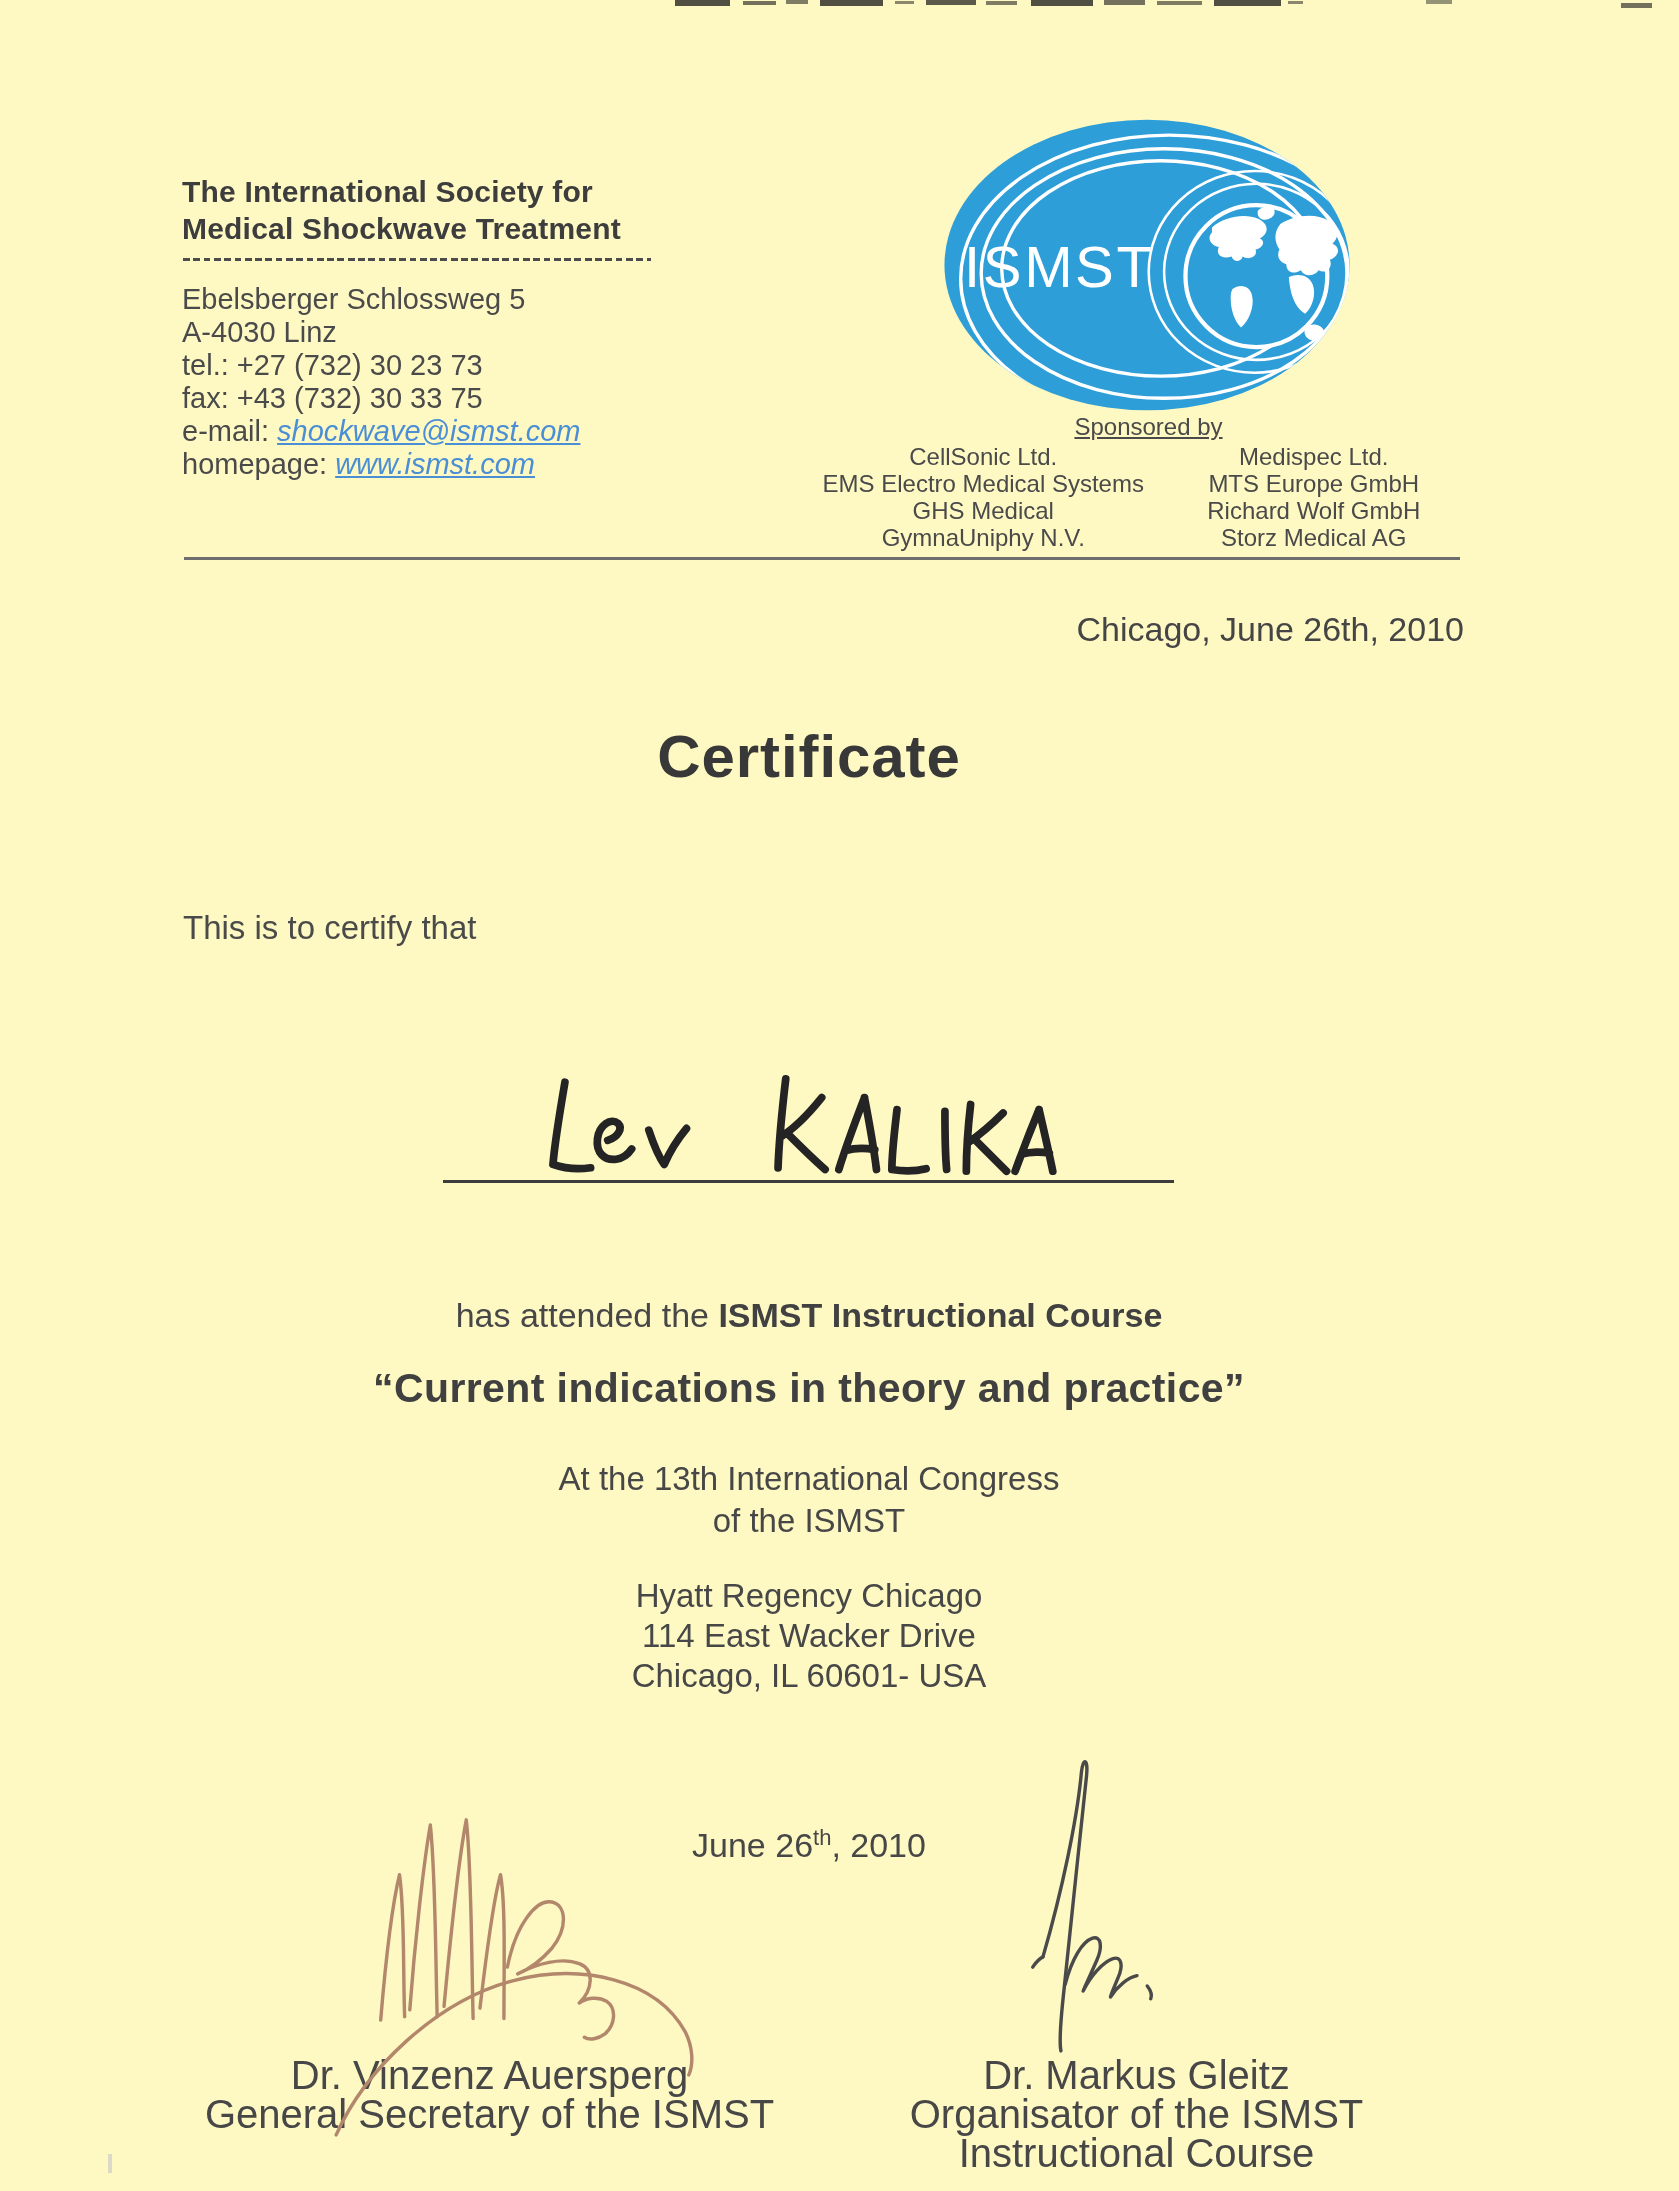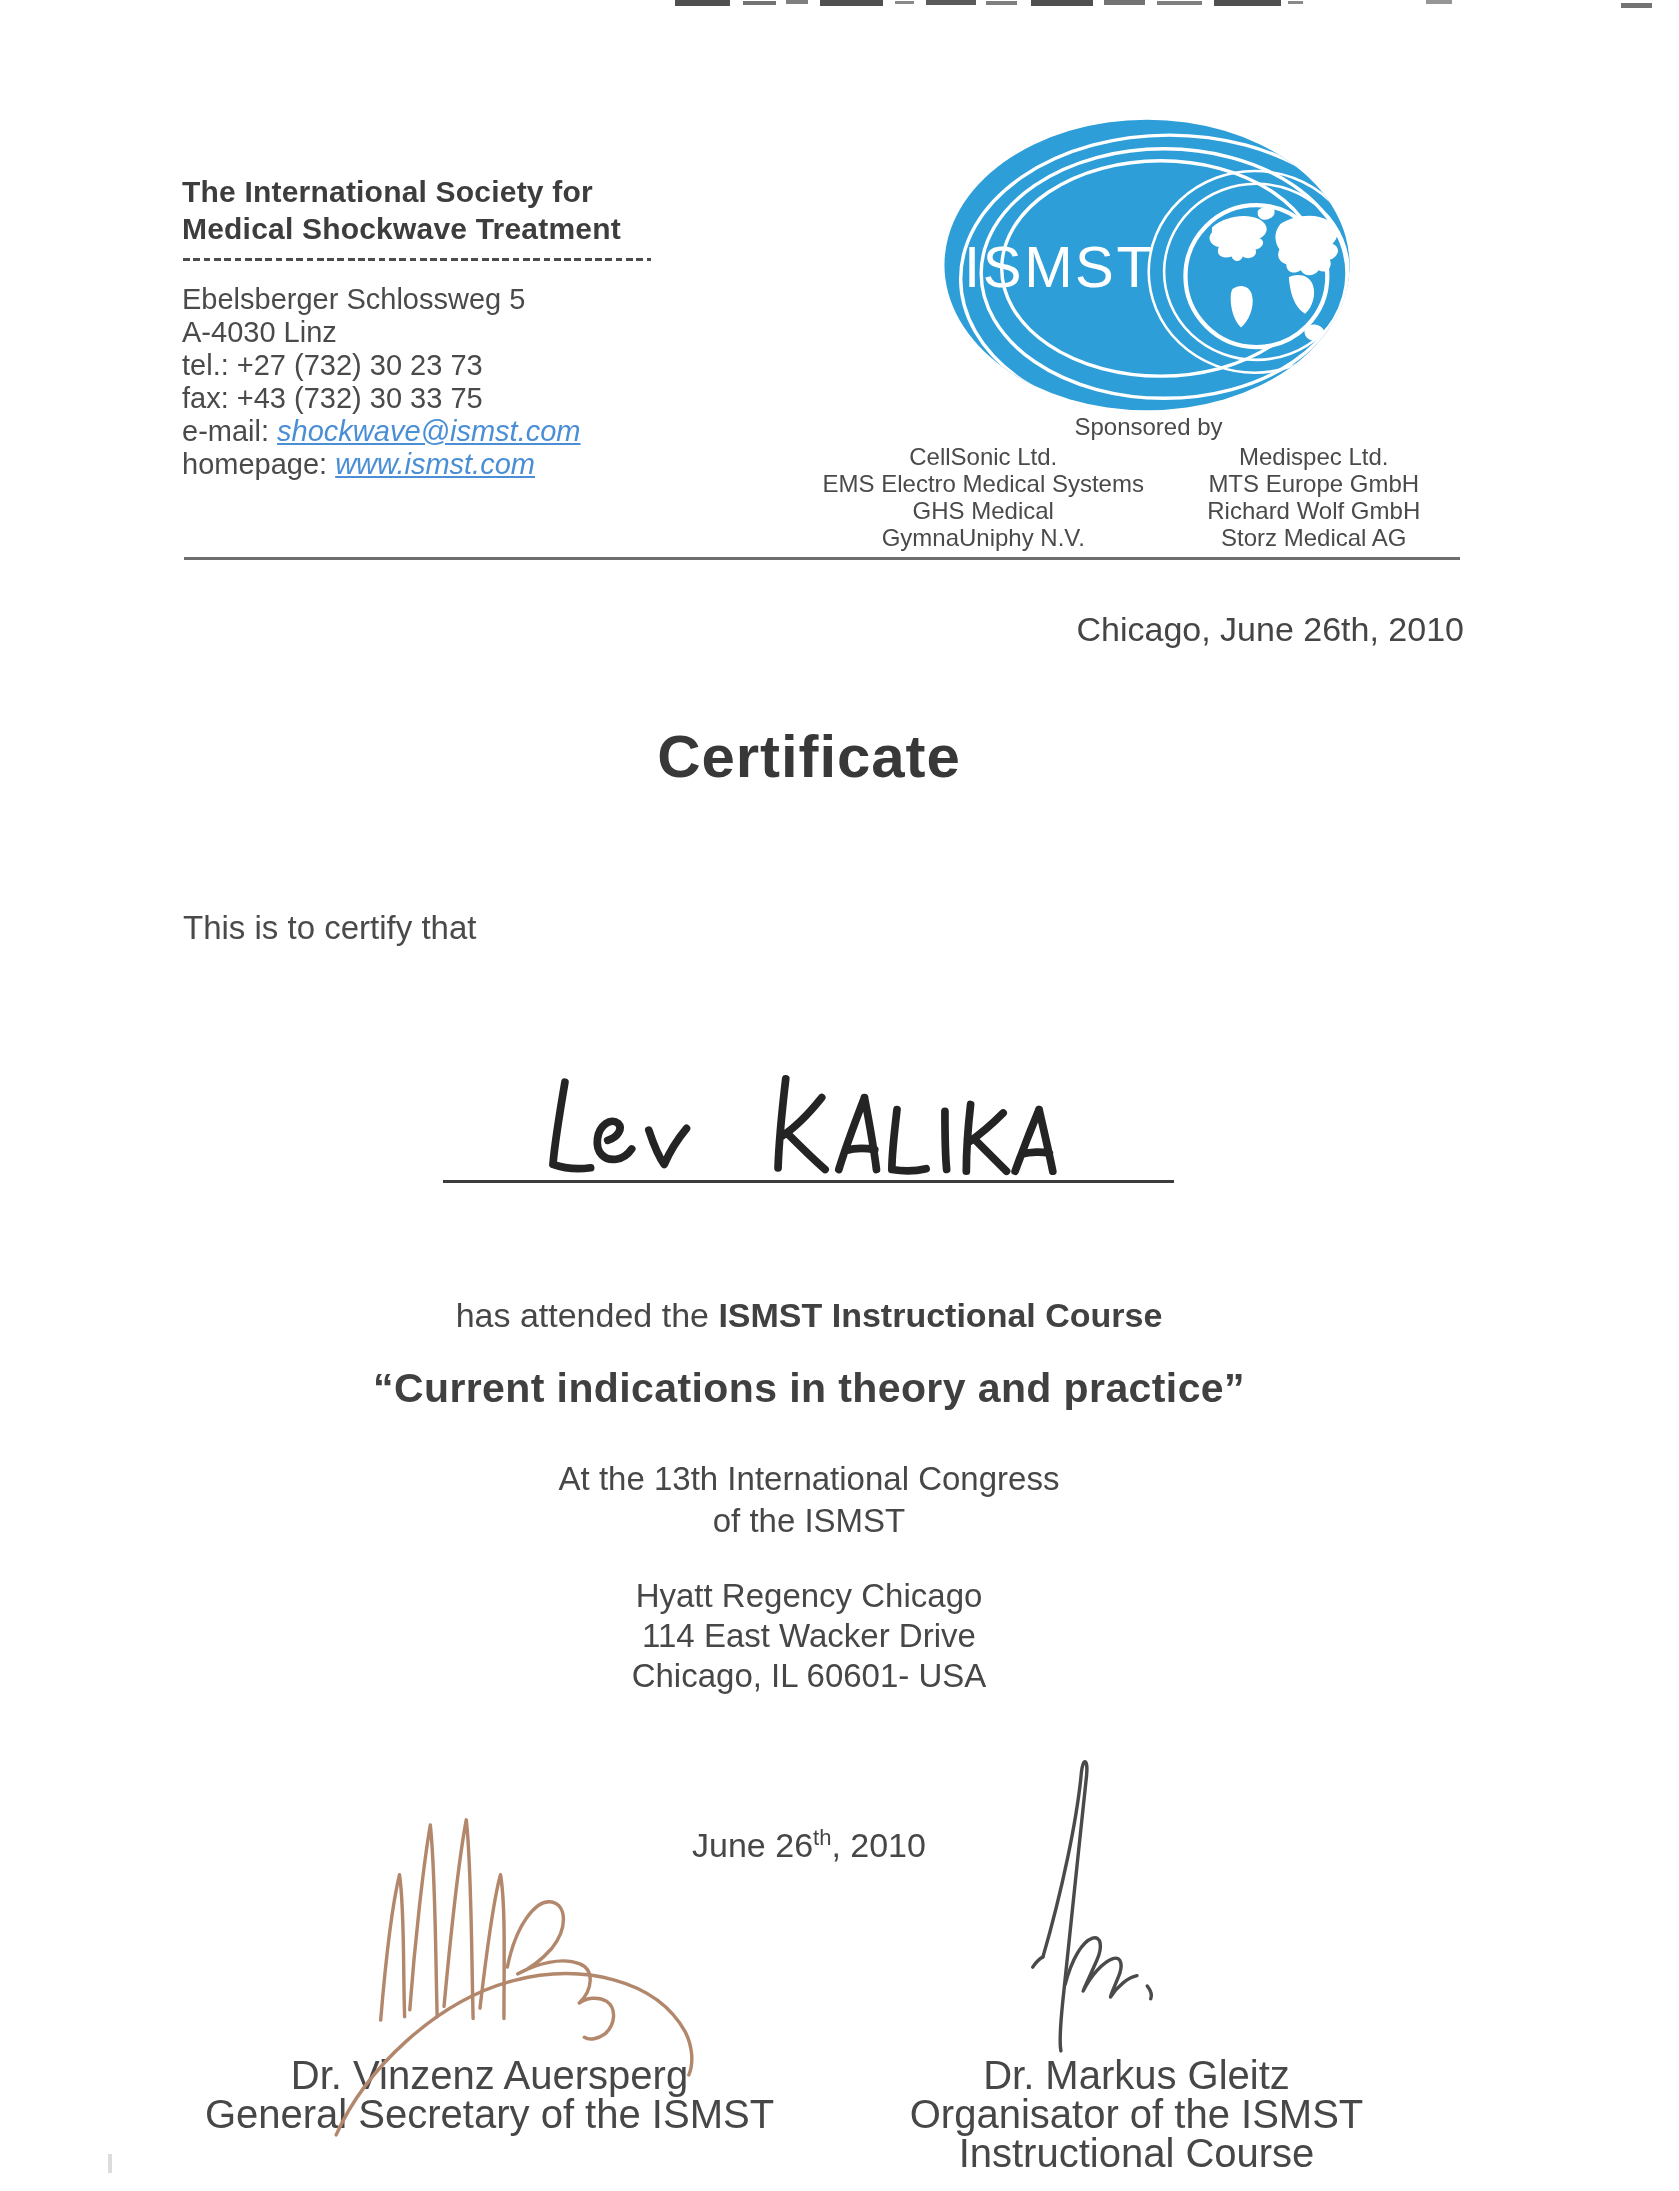--- a/index.html
+++ b/index.html
@@ -1,19 +1,19 @@
 <!DOCTYPE html>
 <html style="font-size:13.7px"><head>
 <meta charset="utf-8">
 <style>
   html,body{margin:0;padding:0;background:#e8e8e8;}
   .page{
     position:relative;
     width:1680px;height:2192px;
-    background:#ffffff;
+    background:#fef9c3;
     font-family:"Liberation Sans", sans-serif;
     color:#474747;
     overflow:hidden;
   }
   
   .scan-mark{position:absolute;background:#161616;}
   .faint-mark{position:absolute;background:#c9c9c9;opacity:.65;}
   
   .org-name{
     position:absolute;left:182px;top:173px;width:599px;
@@ -29,21 +29,21 @@
     font-size:29px;line-height:33px;color:#4a4a4a;
   }
   .contact a{color:#4a8ed6;text-decoration:underline;cursor:pointer;font-style:italic;}
   
   .logo{position:absolute;left:940px;top:118px;width:414px;height:294px;}
   
   .sponsors{
     position:absolute;left:818px;top:413px;width:661px;
     font-size:24px;color:#4a4a4a;text-align:center;
   }
-  .sponsors .sp-title{margin-bottom:3.4px;line-height:27px;}
+  .sponsors .sp-title{margin-bottom:3.4px;line-height:27px;text-decoration:underline;}
   .sp-cols{display:flex;justify-content:space-between;}
   .sp-col{width:50%;line-height:27px;}
   
   .divider{position:absolute;left:184px;top:557px;width:1276px;height:2.6px;background:#6e6e6e;}
   .dateline{
     position:absolute;left:1062px;top:610px;width:402px;
     text-align:right;font-size:34px;color:#454545;
   }
   
   .centered{position:absolute;left:0;width:1618px;text-align:center;color:#474747;}

